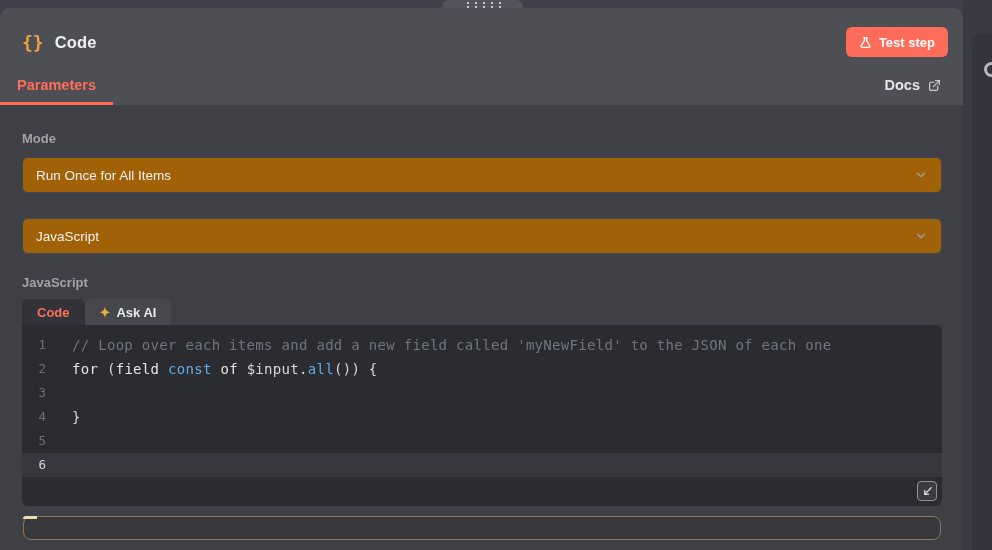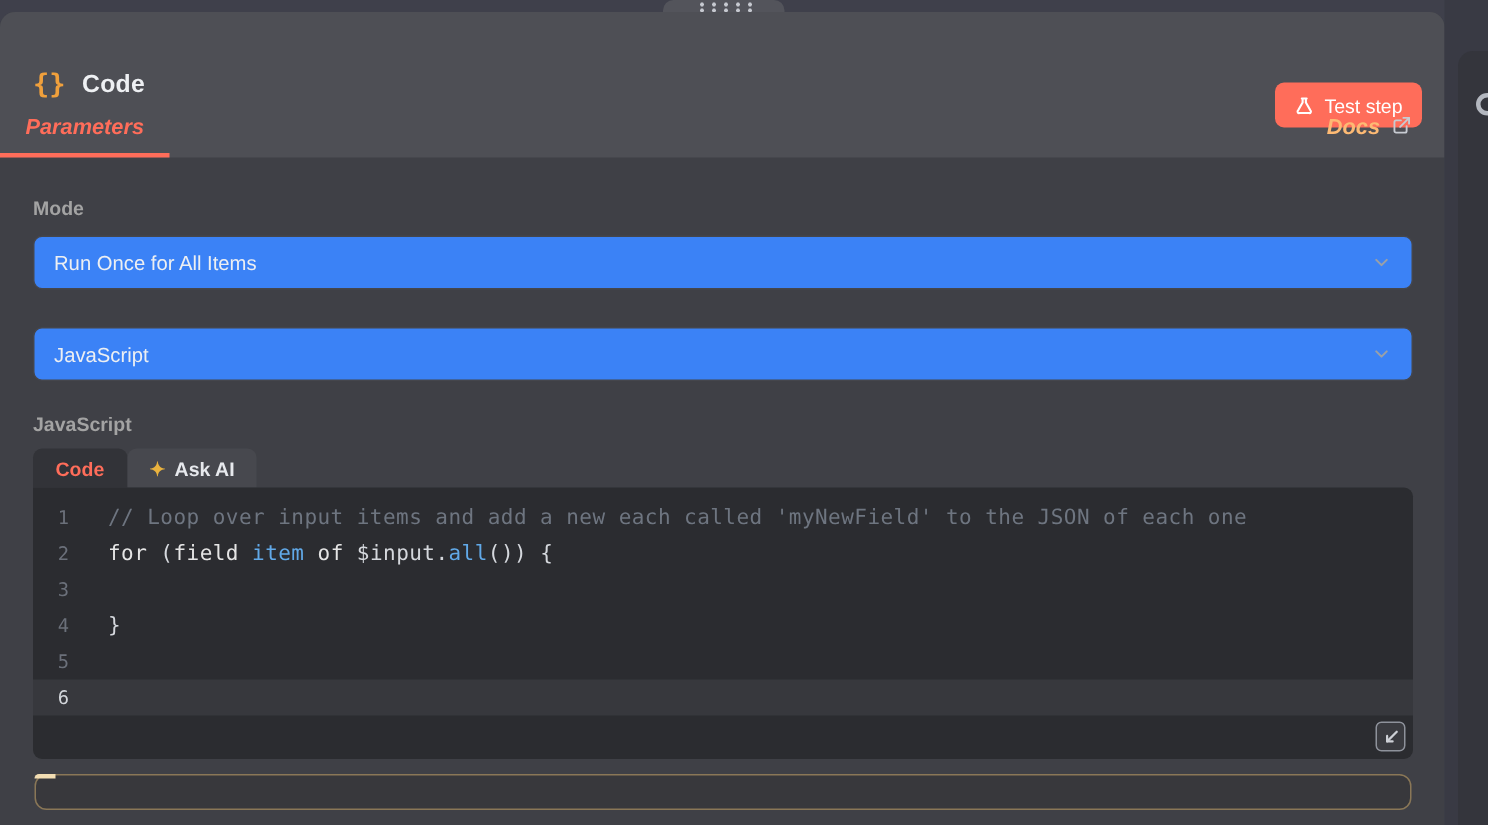--- a/index.html
+++ b/index.html
@@ -16,34 +16,34 @@
   .right-surface{position:absolute;left:9px;top:34px;right:0;bottom:0;background:#34353c;border-radius:10px 0 0 0;}
   .right-ring{position:absolute;left:12px;top:28px;width:15px;height:15px;border:3px solid #b3b7bf;border-radius:50%;}
 
   
   .panel{position:absolute;left:0;top:8px;width:963px;height:542px;background:#3f4046;border-radius:10px 10px 0 0;}
   .panel-header{position:relative;height:97px;background:#4e4f55;border-radius:10px 10px 0 0;}
   .title-row{display:flex;align-items:center;padding:19px 15px 0 22px;}
   .node-icon{font-family:"DejaVu Sans Mono",monospace;font-weight:bold;font-size:18px;color:#f0a03c;margin-right:11px;}
   .node-title{font-size:16.5px;font-weight:bold;color:#eef0f3;letter-spacing:.2px;}
   .test-btn{margin-left:auto;display:flex;align-items:center;gap:7px;height:30px;padding:0 13px;
-      background:#ff6d5a;border:none;border-radius:6px;color:#fff;font-size:13px;font-weight:normal;
-      font-family:inherit;cursor:pointer;margin-top:28px;}
-  .tabs-row{position:absolute;bottom:0;left:0;right:0;display:flex;align-items:flex-end;padding-right:22px;font-style:italic;}
+      background:#ff6d5a;border:none;border-radius:6px;color:#fff;font-size:13px;font-weight:bold;
+      font-family:inherit;cursor:pointer;}
+  .tabs-row{position:absolute;bottom:0;left:0;right:0;display:flex;align-items:flex-end;padding-right:22px;}
   .tab{position:relative;padding:0 17px 12px;font-size:14.5px;font-weight:600;color:#b7bbc3;cursor:pointer;}
   .tab.active{color:#ff6d5a;}
   .tab.active::after{content:'';position:absolute;left:0;right:0;bottom:0;height:3px;background:#ff6d5a;}
-  .docs-link{margin-left:auto;display:flex;gap:8px;padding-bottom:12px;
-      font-size:14.5px;font-weight:600;color:#fdba74;cursor:pointer;}
+  .docs-link{margin-left:auto;display:flex;align-items:center;gap:8px;padding-bottom:12px;
+      font-size:14.5px;font-weight:600;color:#e5e5e5;cursor:pointer;}
 
   
   .panel-body{padding:26px 21px 0 22px;}
   .field-label{font-size:13px;font-weight:600;color:#a3a3a3;}
   .mode-label{margin-bottom:11px;}
-  .select{height:36px;background:#3b82f6;border:1px solid #45464c;border-radius:6px;
+  .select{height:36px;background:#a16207;border:1px solid #45464c;border-radius:6px;
       display:flex;align-items:center;justify-content:space-between;padding:0 13px;
       color:#edeff2;font-size:13.5px;cursor:pointer;}
   .select-mode{margin-bottom:25px;}
   .label-row{display:flex;align-items:center;justify-content:space-between;margin-bottom:11px;}
   .kebab{display:flex;flex-direction:column;gap:2.5px;padding:2px 4px;cursor:pointer;margin-right:1px;}
   .kebab span{width:3px;height:3px;border-radius:50%;background:#b4b8c0;}
   .select-language{margin-bottom:21px;}
   .code-label{margin-bottom:9px;}
 
   
@@ -138,25 +138,25 @@
         <div class="etab etab-ai">
           <span class="spark">✦</span>
           <span>Ask AI</span>
         </div>
       </div>
 
       <div class="editor">
         <div>
             <div class="code-line">
               <span class="ln">1</span>
-              <span class="lc"><span class="tok-comment">// Loop over input items and add a new each called 'myNewField' to the JSON of each one</span></span>
+              <span class="lc"><span class="tok-comment">// Loop over each items and add a new field called 'myNewField' to the JSON of each one</span></span>
             </div>
             <div class="code-line">
               <span class="ln">2</span>
-              <span class="lc"><span class="tok-kw">for</span><span class="tok-plain"> (</span><span class="tok-kw">field</span><span class="tok-plain"> </span><span class="tok-ident">item</span><span class="tok-plain"> </span><span class="tok-kw">of</span><span class="tok-plain"> $input.</span><span class="tok-ident">all</span><span class="tok-plain">()) {</span></span>
+              <span class="lc"><span class="tok-kw">for</span><span class="tok-plain"> (</span><span class="tok-kw">field</span><span class="tok-plain"> </span><span class="tok-ident">const</span><span class="tok-plain"> </span><span class="tok-kw">of</span><span class="tok-plain"> $input.</span><span class="tok-ident">all</span><span class="tok-plain">()) {</span></span>
             </div>
             <div class="code-line">
               <span class="ln">3</span>
             </div>
             <div class="code-line">
               <span class="ln">4</span>
               <span class="lc"><span class="tok-plain">}</span></span>
             </div>
             <div class="code-line">
               <span class="ln">5</span>

